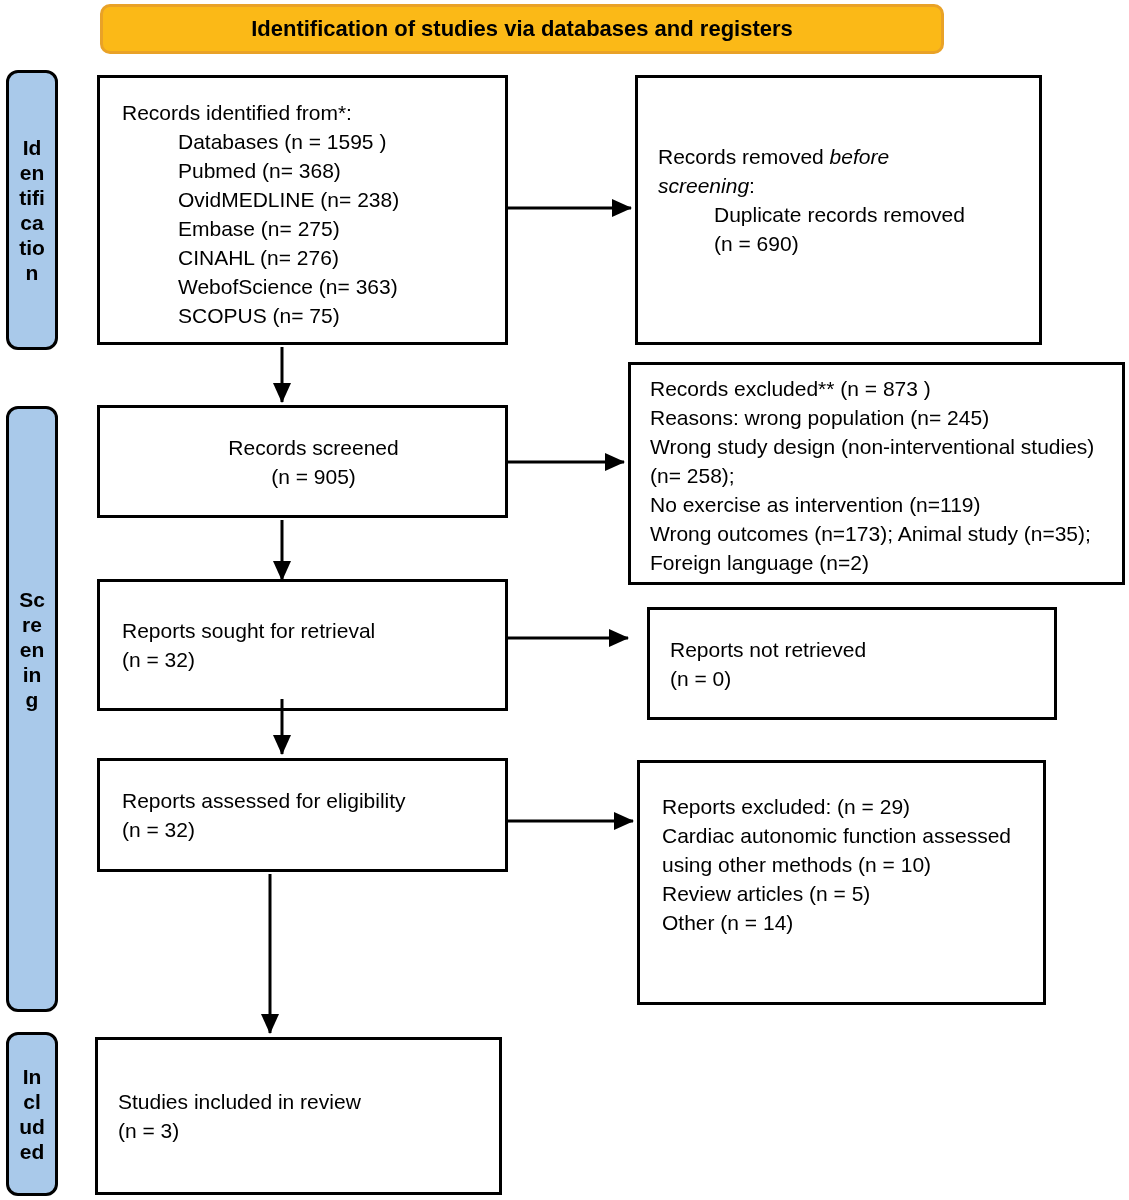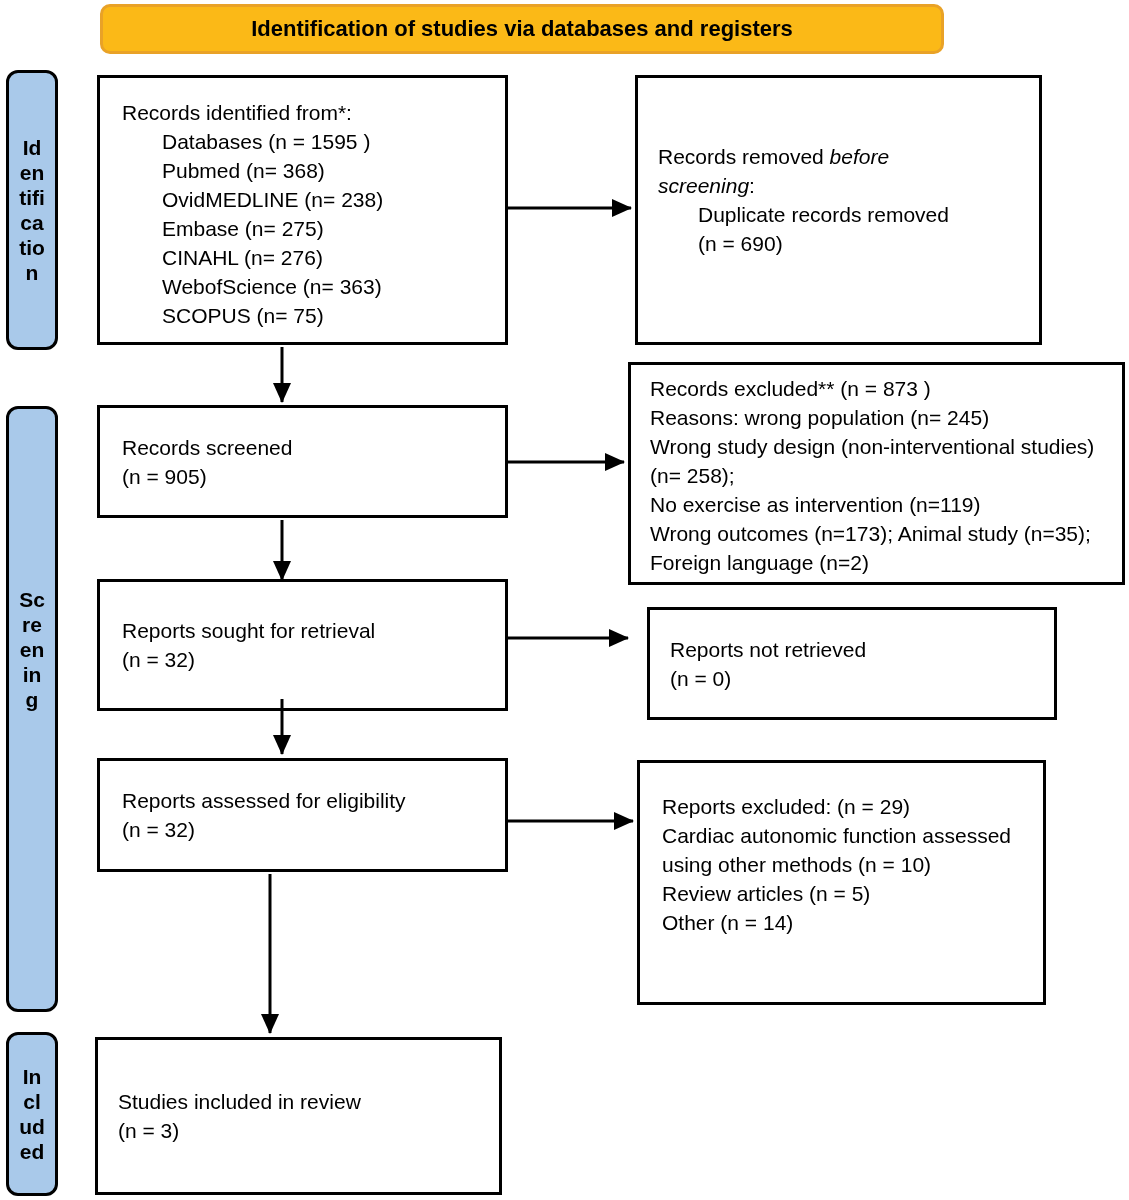--- a/index.html
+++ b/index.html
@@ -27,25 +27,25 @@
   .phase-ident{top:70px;height:280px;}
   .phase-screen{top:406px;height:606px;padding-bottom:120px;}
   .phase-incl{top:1032px;height:164px;}
   
   .box{
     position:absolute;background:#fff;border:3px solid #000;box-sizing:border-box;
     font-size:21px;line-height:29px;
   }
   .vcenter{display:flex;flex-direction:column;justify-content:center;}
   .line{display:block;}
-  .indent{margin-left:40px;}
+  .indent{margin-left:56px;}
   .it{font-style:italic;}
   #box-identified{left:97px;top:75px;width:411px;height:270px;padding:20px 8px 0 22px;}
   #box-removed{left:635px;top:75px;width:407px;height:270px;padding:64px 30px 0 20px;}
-  #box-screened{left:97px;top:405px;width:411px;height:113px;padding-left:22px;}
+  #box-screened{left:97px;top:405px;width:411px;height:113px;padding-left:22px;align-items:center;}
   #box-excluded{left:628px;top:362px;width:497px;height:223px;padding:9px 14px 0 19px;}
   #box-sought{left:97px;top:579px;width:411px;height:132px;padding-left:22px;}
   #box-notretrieved{left:632px;top:607px;width:410px;height:113px;padding-left:20px;margin-left:15px;}
   #box-assessed{left:97px;top:758px;width:411px;height:114px;padding-left:22px;}
   #box-reportsexcluded{left:637px;top:760px;width:409px;height:245px;padding:29px 16px 0 22px;}
   #box-included{left:95px;top:1037px;width:407px;height:158px;padding-left:20px;}
   
   #arrows{position:absolute;left:0;top:0;width:1129px;height:1200px;pointer-events:none;}
   #arrows line{stroke:#000;stroke-width:3;}
 </style>

